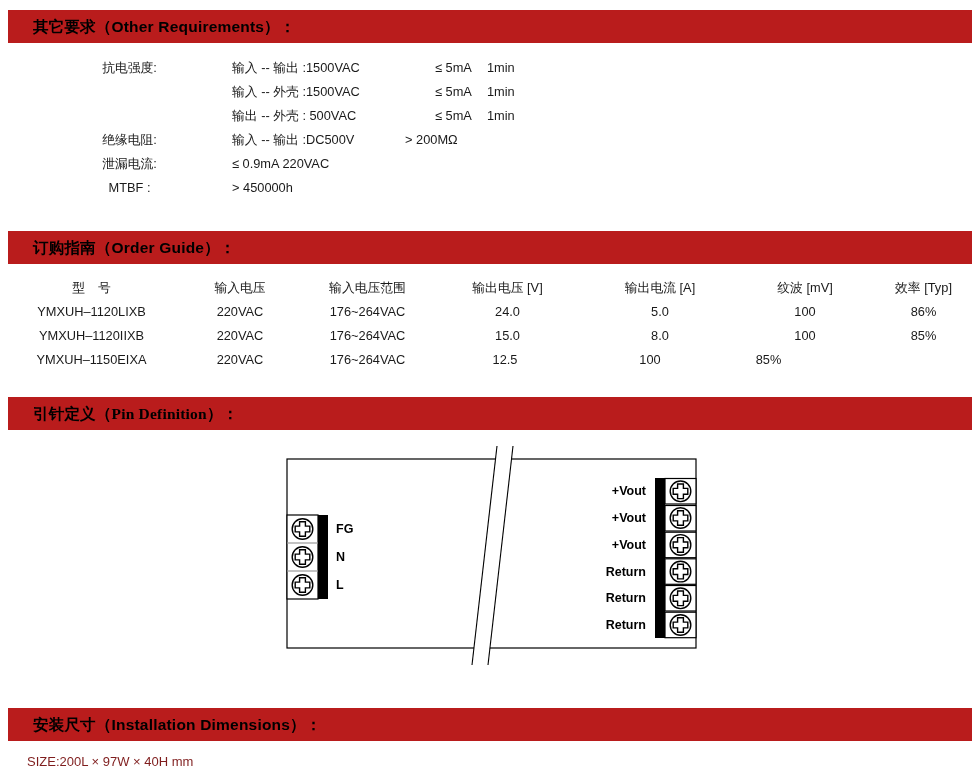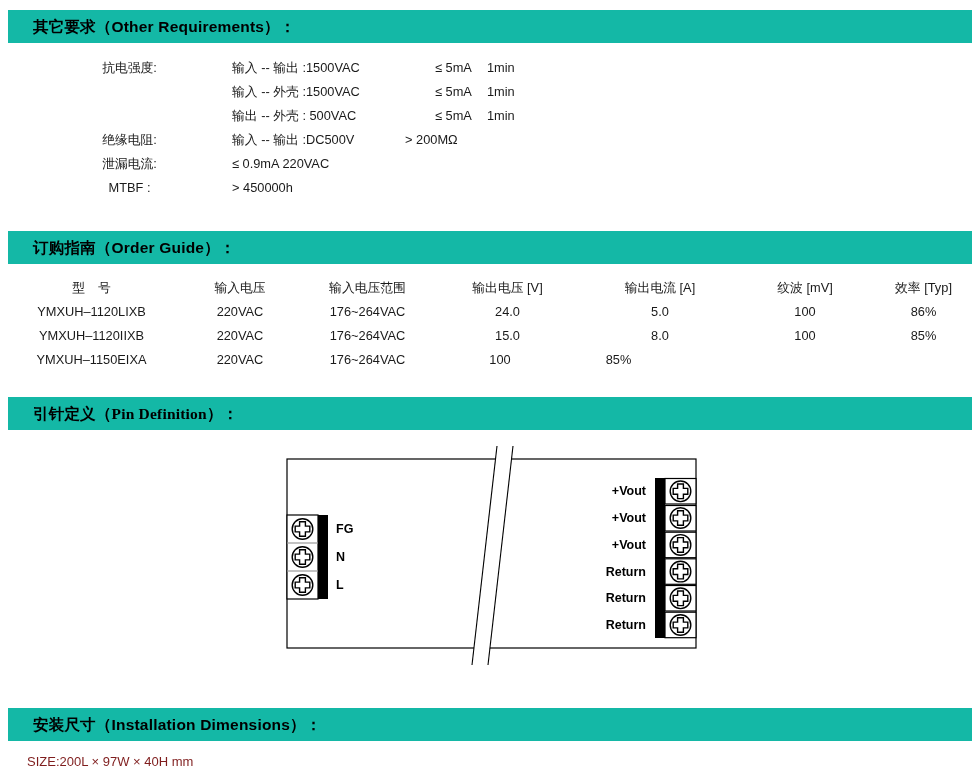--- a/index.html
+++ b/index.html
@@ -1,21 +1,21 @@
 <!DOCTYPE html>
 <html><head>
 <meta charset="utf-8">
 <style>
   html,body{margin:0;padding:0;background:#fff;}
   .page{
     position:relative;width:979px;height:775px;background:#fff;overflow:hidden;
     font-family:"Liberation Sans","DejaVu Sans",sans-serif;color:#1a1a1a;
   }
   .section-bar{
-    position:absolute;left:8px;width:939px;height:33px;background:#14b8a6;
+    position:absolute;left:8px;width:939px;height:33px;background:#b91c1c;
     font-size:15.5px;font-weight:bold;color:#000;line-height:33px;padding-left:25px;
     letter-spacing:0.2px;
   }
   .bar-other{top:10px;}
   .bar-order{top:231px;}
   .bar-pin{top:397px;font-family:Liberation Serif, serif;}
   .bar-install{top:708px;}
 
   
   .spec-list{position:absolute;left:27px;top:56px;font-size:12.8px;}
@@ -122,20 +122,21 @@
       <div class="col2">176~264VAC</div>
       <div class="col3">15.0</div>
       <div class="col4">8.0</div>
       <div class="col5">100</div>
       <div class="col6">85%</div>
     </div>
     <div class="t-row">
       <div class="col0">YMXUH–1150EIXA</div>
       <div class="col1">220VAC</div>
       <div class="col2">176~264VAC</div>
+      <div class="col4">12.5</div>
       <div class="col5">100</div>
       <div class="col6">85%</div>
     </div>
   </div>
 
   <div class="section-bar bar-pin">引针定义（Pin Definition）：</div>
 
   <svg class="pin-diagram" width="440" height="235" viewBox="0 0 440 235" xmlns="http://www.w3.org/2000/svg">
     <defs>
       <g id="screw">

